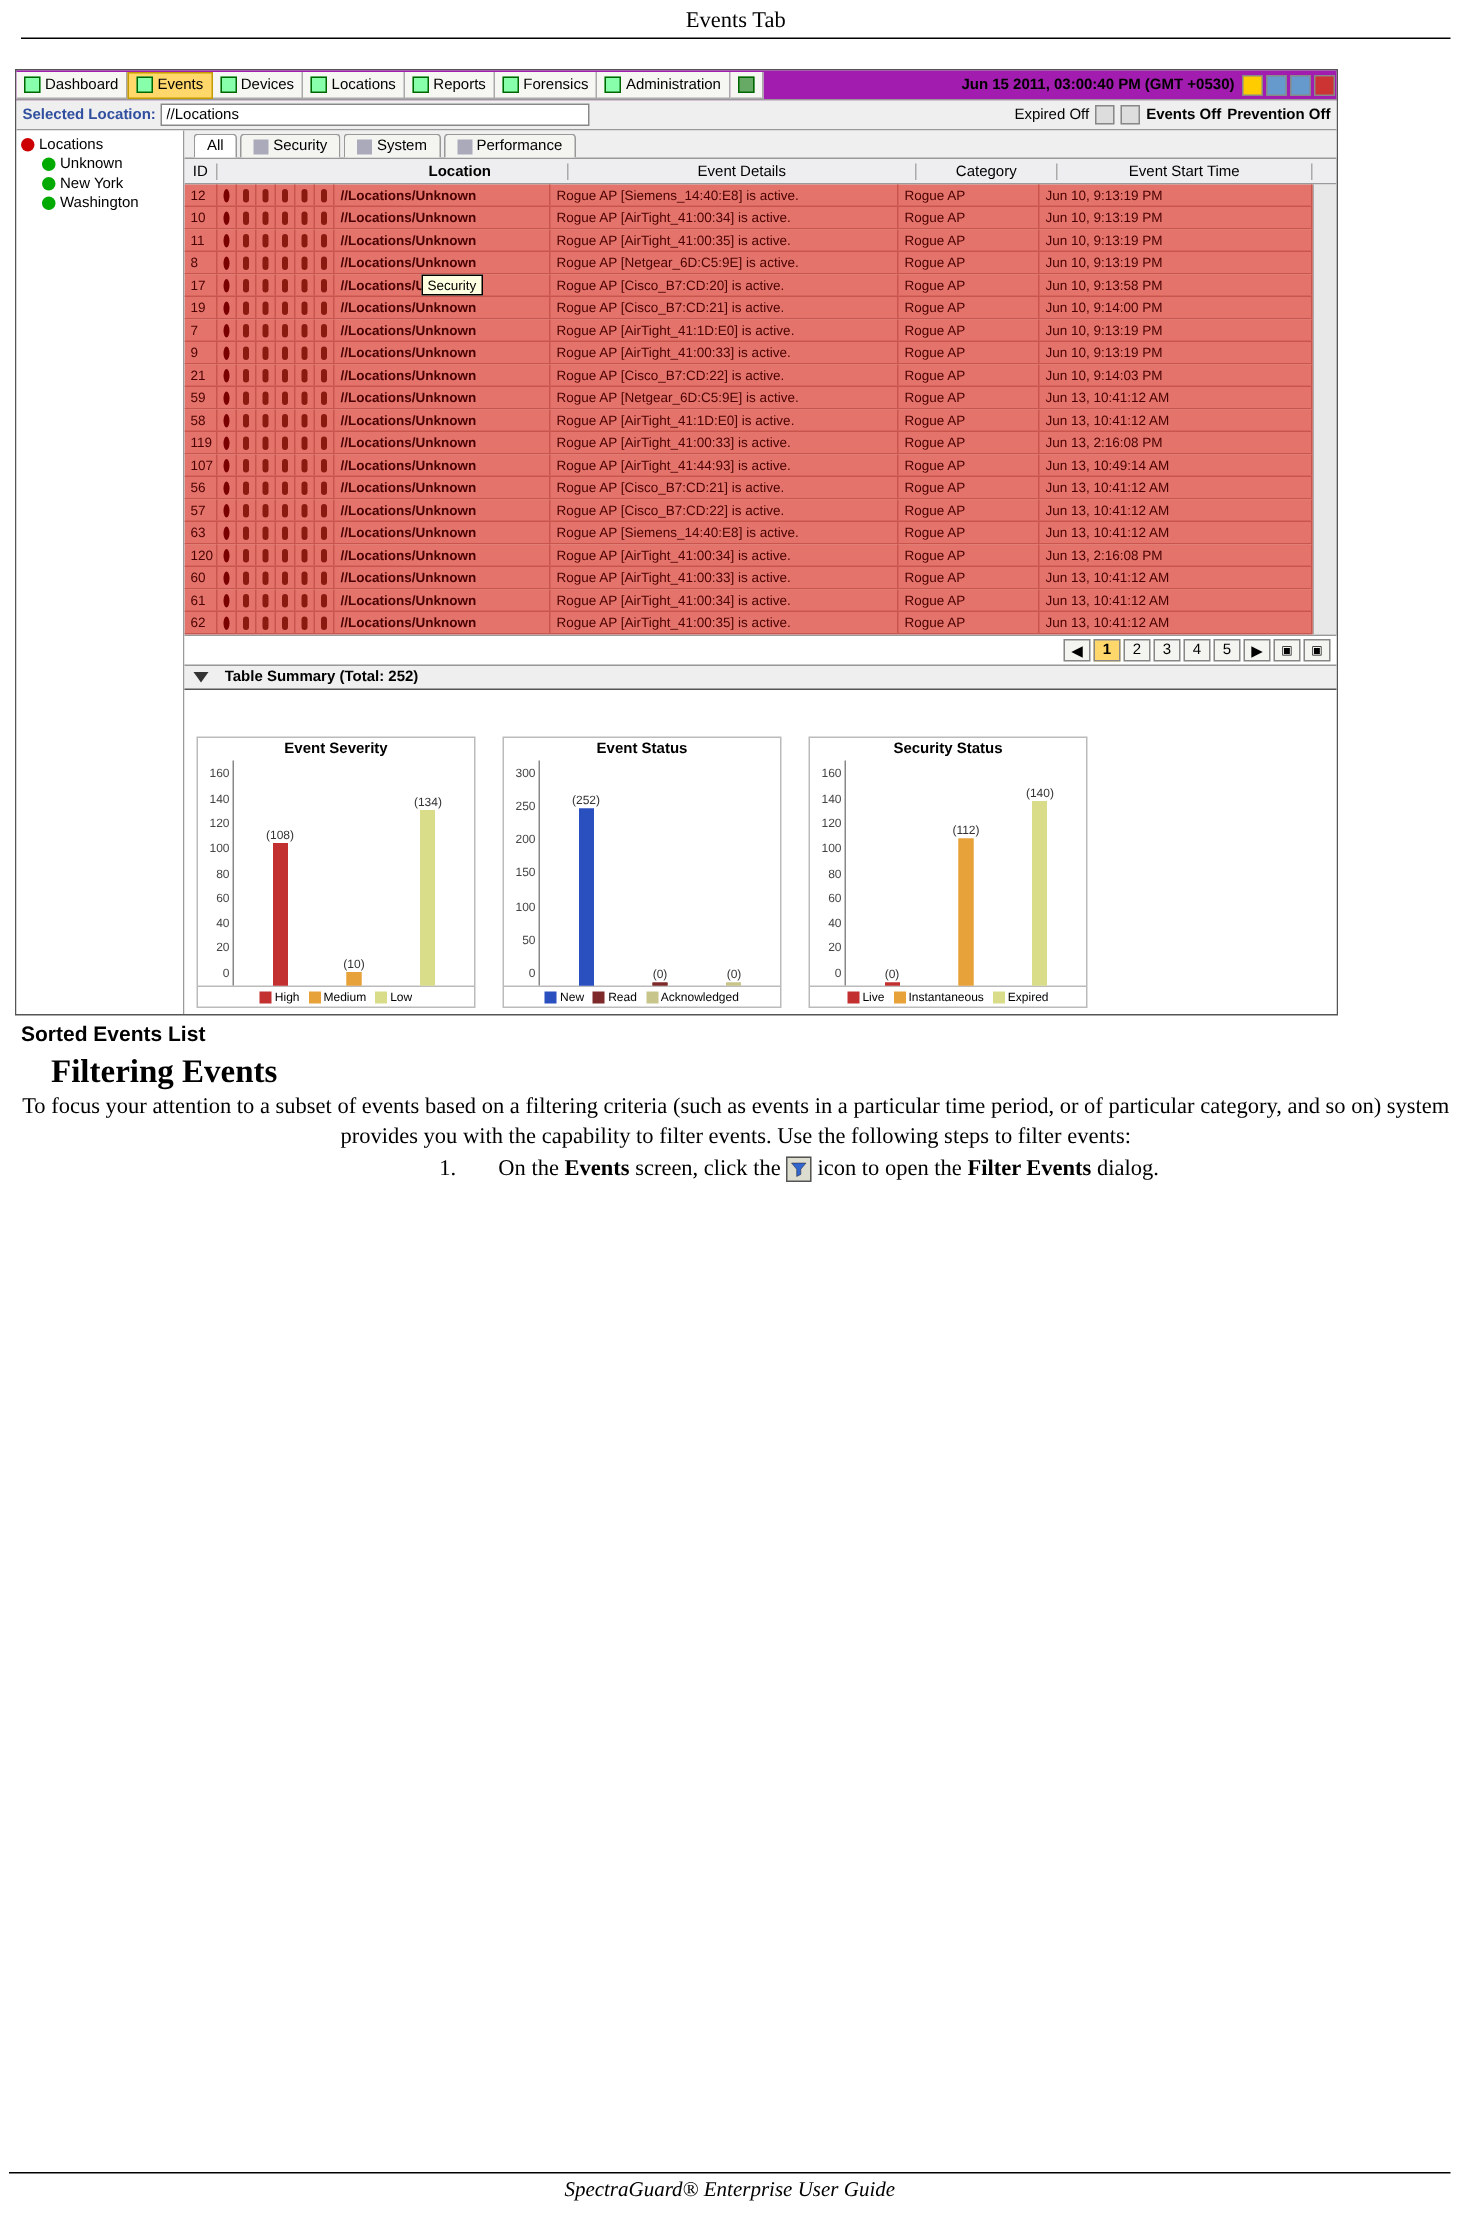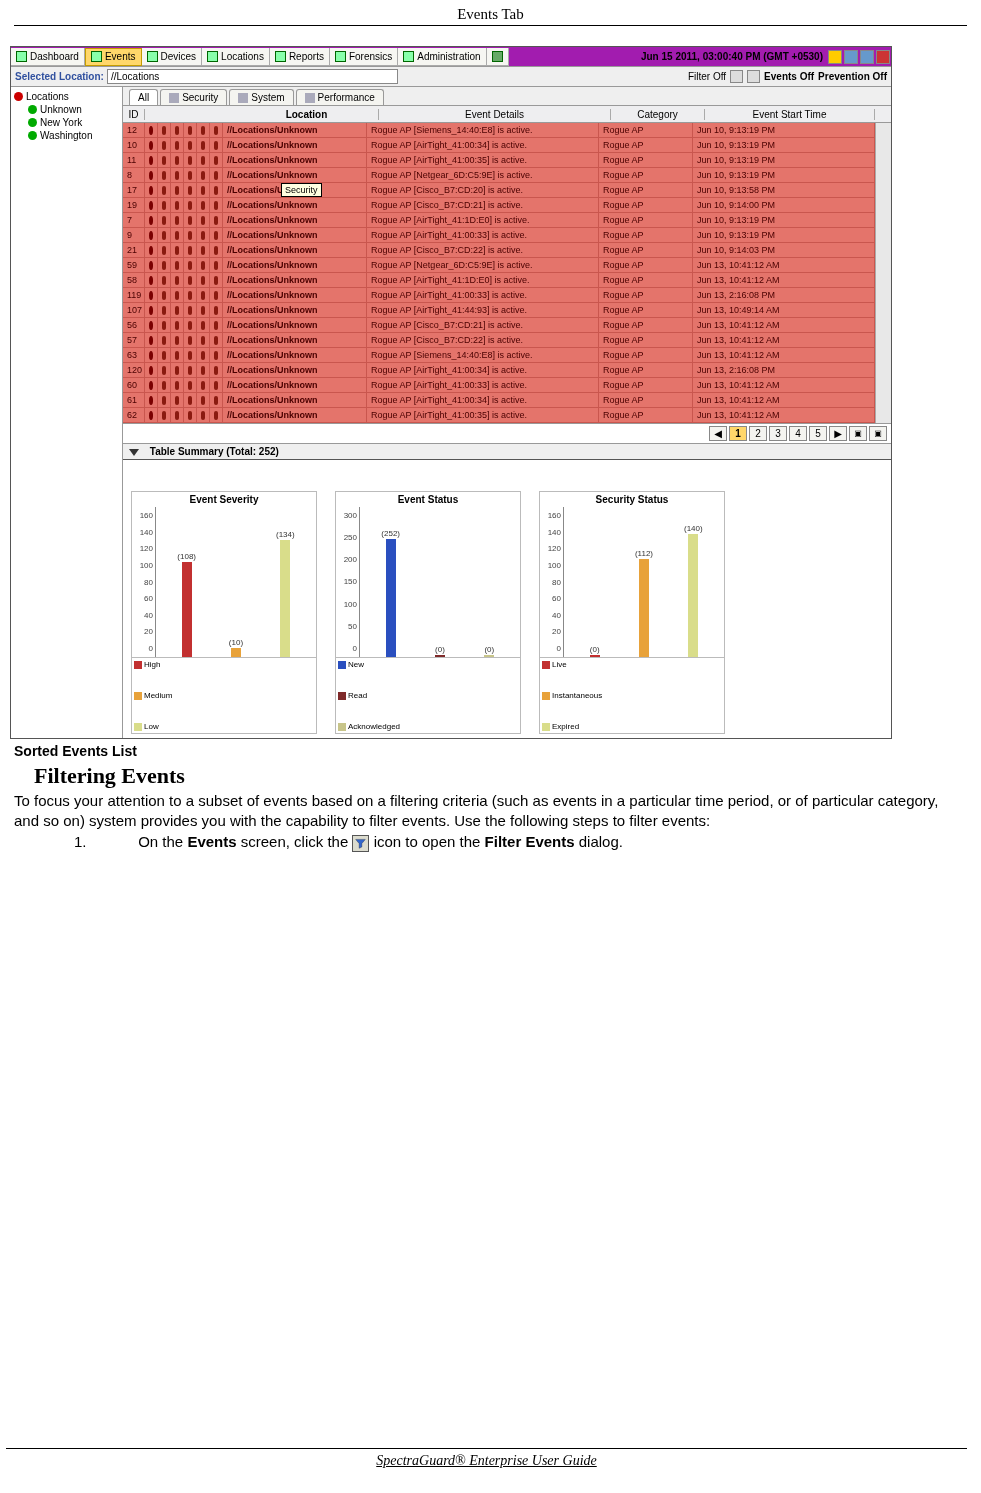--- a/index.html
+++ b/index.html
@@ -1,20 +1,20 @@
 <!DOCTYPE html>
 <html><head>
 <meta charset="utf-8">
 <style>
   * { box-sizing: border-box; }
   body { margin: 0; padding: 0; font-family: "Palatino Linotype", Georgia, serif; background: #fff; color: #000; }
   .page { width: 981px; min-height: 1493px; margin: 0 auto; position: relative; padding: 0 14px; }
   .page-header { text-align: center; font-size: 15px; font-family: "Palatino Linotype", Georgia, serif; padding-top: 6px; }
   .page-header hr { border: none; border-top: 1px solid #000; margin: 2px 0 20px 0; }
-  .page-footer { position: absolute; bottom: 24px; left: 6px; right: 14px; text-decoration: underline; }
+  .page-footer { position: absolute; bottom: 24px; left: 6px; right: 14px; }
   .page-footer hr { border: none; border-top: 1px solid #000; margin: 0 0 4px 0; }
   .footer-content { font-style: italic; font-size: 14px; display: flex; justify-content: center; position: relative; }
   .footer-content .pg { position: absolute; right: 0; margin-top: 44px; }
 
   
   .screenshot { width: 882px; border: 1px solid #555; font-family: Tahoma, Arial, sans-serif; font-size: 10px; margin-left: -4px; }
   .ss-toolbar { display: flex; align-items: center; background: #a21caf; border-bottom: 1px solid #999; height: 20px; }
   .ss-toolbar .tbtn { display: flex; align-items: center; gap: 3px; padding: 1px 5px; border-right: 1px solid #aaa; border-bottom: 1px solid #aaa; background: #f6f6f2; height: 18px; cursor: pointer; }
   .ss-toolbar .tbtn.active { background: #ffd76a; border: 1px solid #c59c00; }
   .ss-toolbar .tbtn .ico { width: 11px; height: 11px; background: #8fa; border: 1px solid #060; }
@@ -75,26 +75,26 @@
   .ss-summary-bar { background: #efefef; border-top: 1px solid #999; border-bottom: 1px solid #555; padding: 2px 6px; font-weight: bold; font-size: 10px; }
   .ss-charts { display: flex; padding: 8px 8px 4px 8px; gap: 18px; background: #fff; }
   .chart { border: 1px solid #bbb; flex: 0 0 auto; margin-top: 23px; }
   .chart-title { text-align: center; font-weight: bold; font-size: 10px; padding: 2px; }
   .chart-area { display: flex; height: 150px; }
   .chart-yaxis { display: flex; flex-direction: column-reverse; justify-content: space-between; font-size: 8px; padding: 4px 2px; text-align: right; width: 24px; color: #444; border-right: 1px solid #888;}
   .chart-plot { flex: 1; display: flex; align-items: flex-end; justify-content: space-around; padding: 0 6px; position: relative; }
   .bar-wrap { display: flex; flex-direction: column; align-items: center; width: 18px; }
   .bar-label { font-size: 8px; margin-bottom: 1px; color: #333; }
   .bar { width: 10px; }
-  .legend { border-top: 1px solid #bbb; display: flex; justify-content: center; gap: 22px; padding: 2px; font-size: 8px; flex-direction: column; }
+  .legend { border-top: 1px solid #bbb; display: flex; justify-content: center; gap: 6px; padding: 2px; font-size: 8px; }
   .legend .sw { width: 8px; height: 8px; display: inline-block; margin-right: 2px; vertical-align: middle; }
 
   .caption { font-weight: bold; font-size: 14px; margin: 4px 0 2px 0; font-family: Verdana, Arial, sans-serif; }
   .section-title { font-family: "Palatino Linotype", Georgia, serif; font-size: 22px; font-weight: bold; margin: 4px 0 0 20px; }
-  .body-text { font-family: Liberation Sans, sans-serif; font-size: 15px; line-height: 1.3; margin: 2px 0; }
+  .body-text { font-family: Liberation Serif, serif; font-size: 15px; line-height: 1.3; margin: 2px 0; text-align: center; }
   .step-list { margin-left: 60px; }
   .step-list .num { display: inline-block; width: 60px; }
   .inline-icon { display: inline-flex; width: 17px; height: 17px; border: 1px solid #555; background: #dcdccf; align-items: center; justify-content: center; vertical-align: middle; }
   .inline-icon svg { width: 11px; height: 11px; }
 
   .ss-grid-scroller { display:flex; }
   .ss-grid-rows { flex:1; }
   .tooltip-float { position:absolute; background:#ffffe1; border:1px solid #000; font-size:9px; padding:1px 3px; left:158px; top:60px; z-index:5; }
 </style>
 </head>
@@ -146,21 +146,21 @@
         <div class="minicon b"></div>
         <div class="minicon b"></div>
         <div class="minicon r"></div>
       </div>
 
     <div class="ss-second">
       <span style="font-weight:bold;color:#30509f">Selected Location:</span>
       <input value="//Locations" style="">
       <div class="stretch" style="flex:1"></div>
       <div class="status-grp">
-        <span>Filter Off</span>
+        <span>Expired Off</span>
         <span class="sqicon"></span>
         <span class="sqicon"></span>
         <span><b>Events Off</b></span>
         <span><b>Prevention Off</b></span>
       </div>
     </div>
 
     <div class="ss-body">
 
       <div class="ss-tree">

